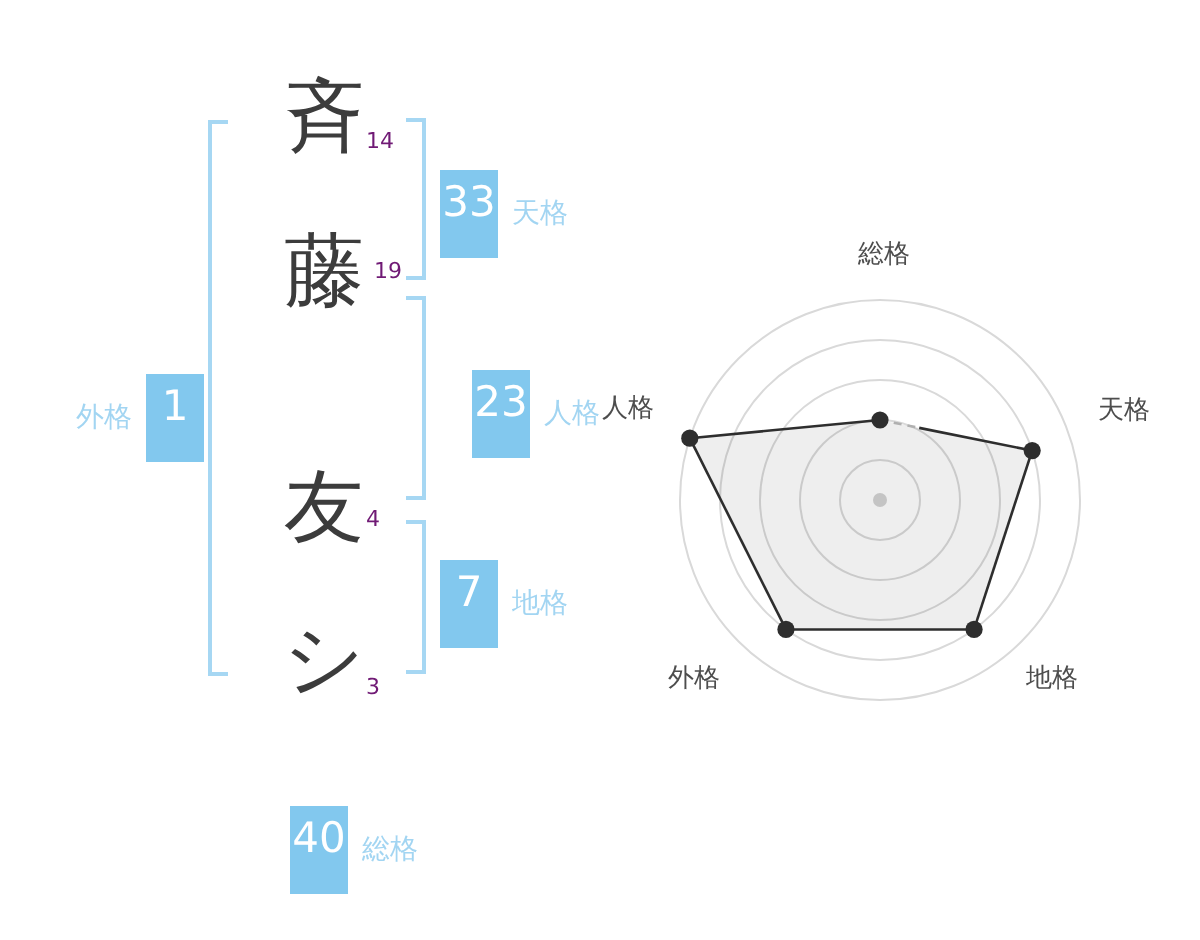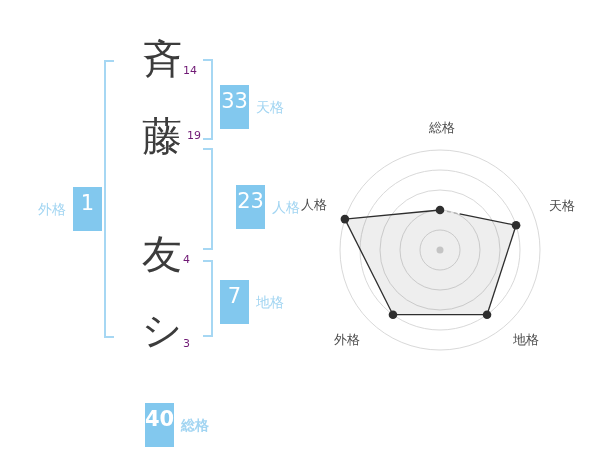--- a/index.html
+++ b/index.html
@@ -30,21 +30,21 @@
   }
   .br-ten{top:59px;height:81px;}
   .br-jin{top:148px;height:102px;}
   .br-chi{top:260px;height:77px;}
   
   .badge-group{position:absolute;display:flex;align-items:center;gap:7px;}
   .bg-ten{left:220px;top:85px;}
   .bg-jin{left:220px;top:185px;padding-left:16px;}
   .bg-chi{left:220px;top:280px;}
   .bg-gai{left:38px;top:187px;}
-  .bg-sou{left:145px;top:403px;font-weight:bold;}
+  .bg-sou{left:145px;top:403px;}
   .badge{
     width:29px;height:44px;background:#82c8ee;color:#ffffff;
     font-size:21px;line-height:32px;text-align:center;flex:0 0 auto;
   }
   .badge-label{font-size:14px;color:#a2d5f2;line-height:16px;white-space:nowrap;}
   
   #radar-box{position:absolute;left:295px;top:105px;width:300px;height:260px;}
   .radar-label{
     position:absolute;width:60px;text-align:center;
     font-size:13px;line-height:15px;color:#4d4d4d;white-space:nowrap;

